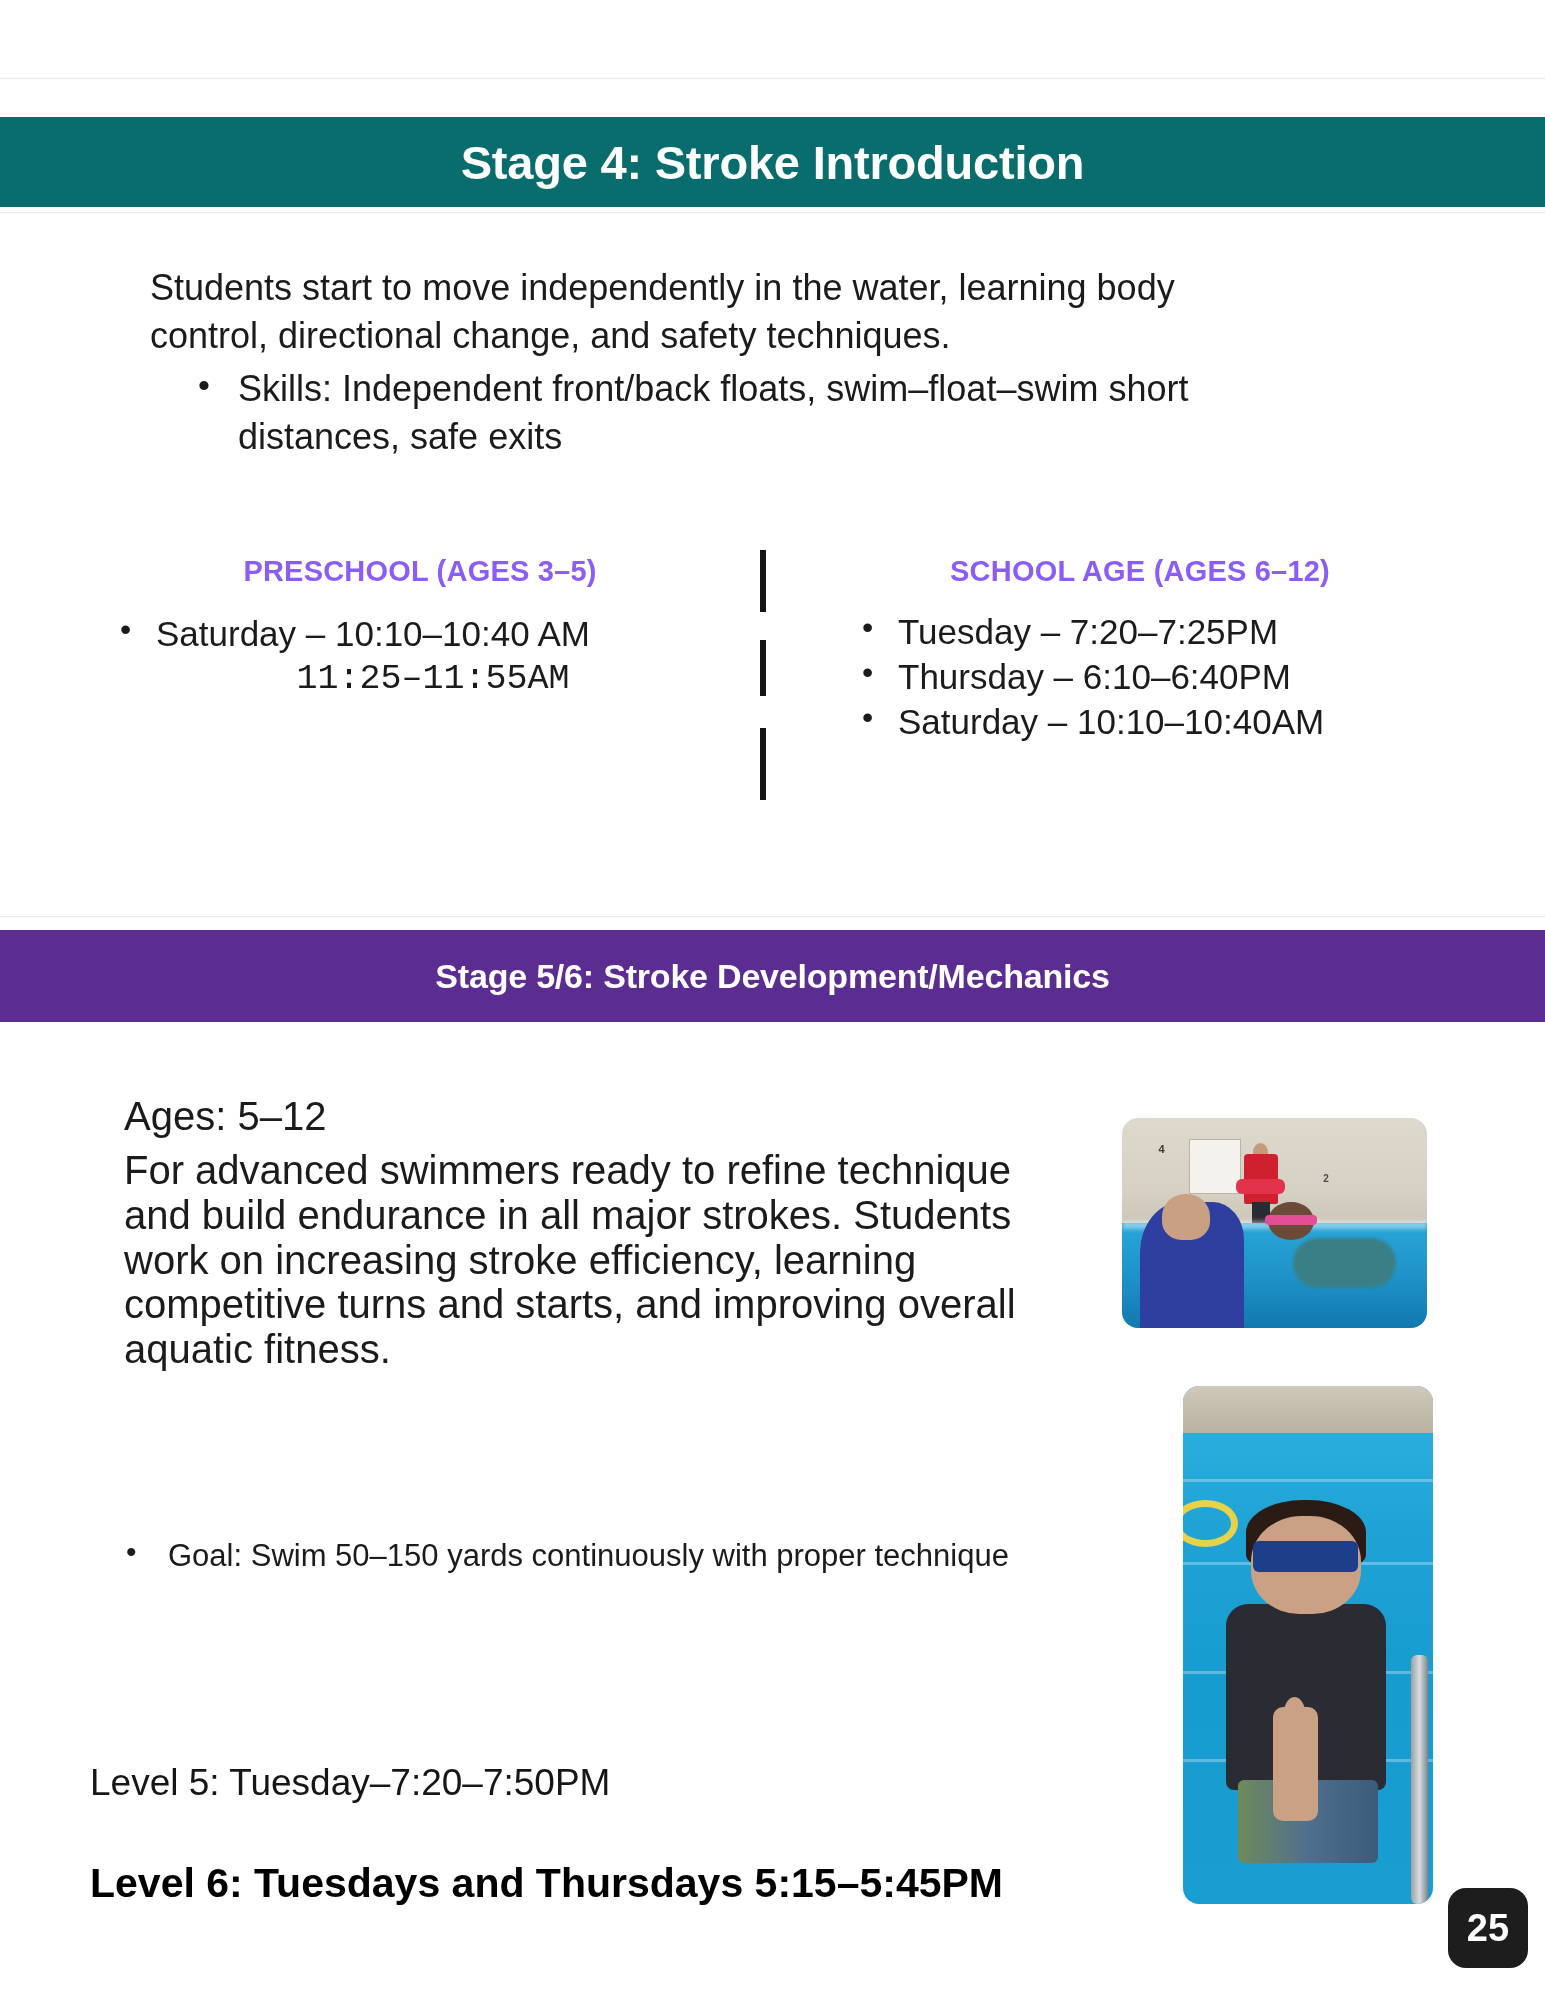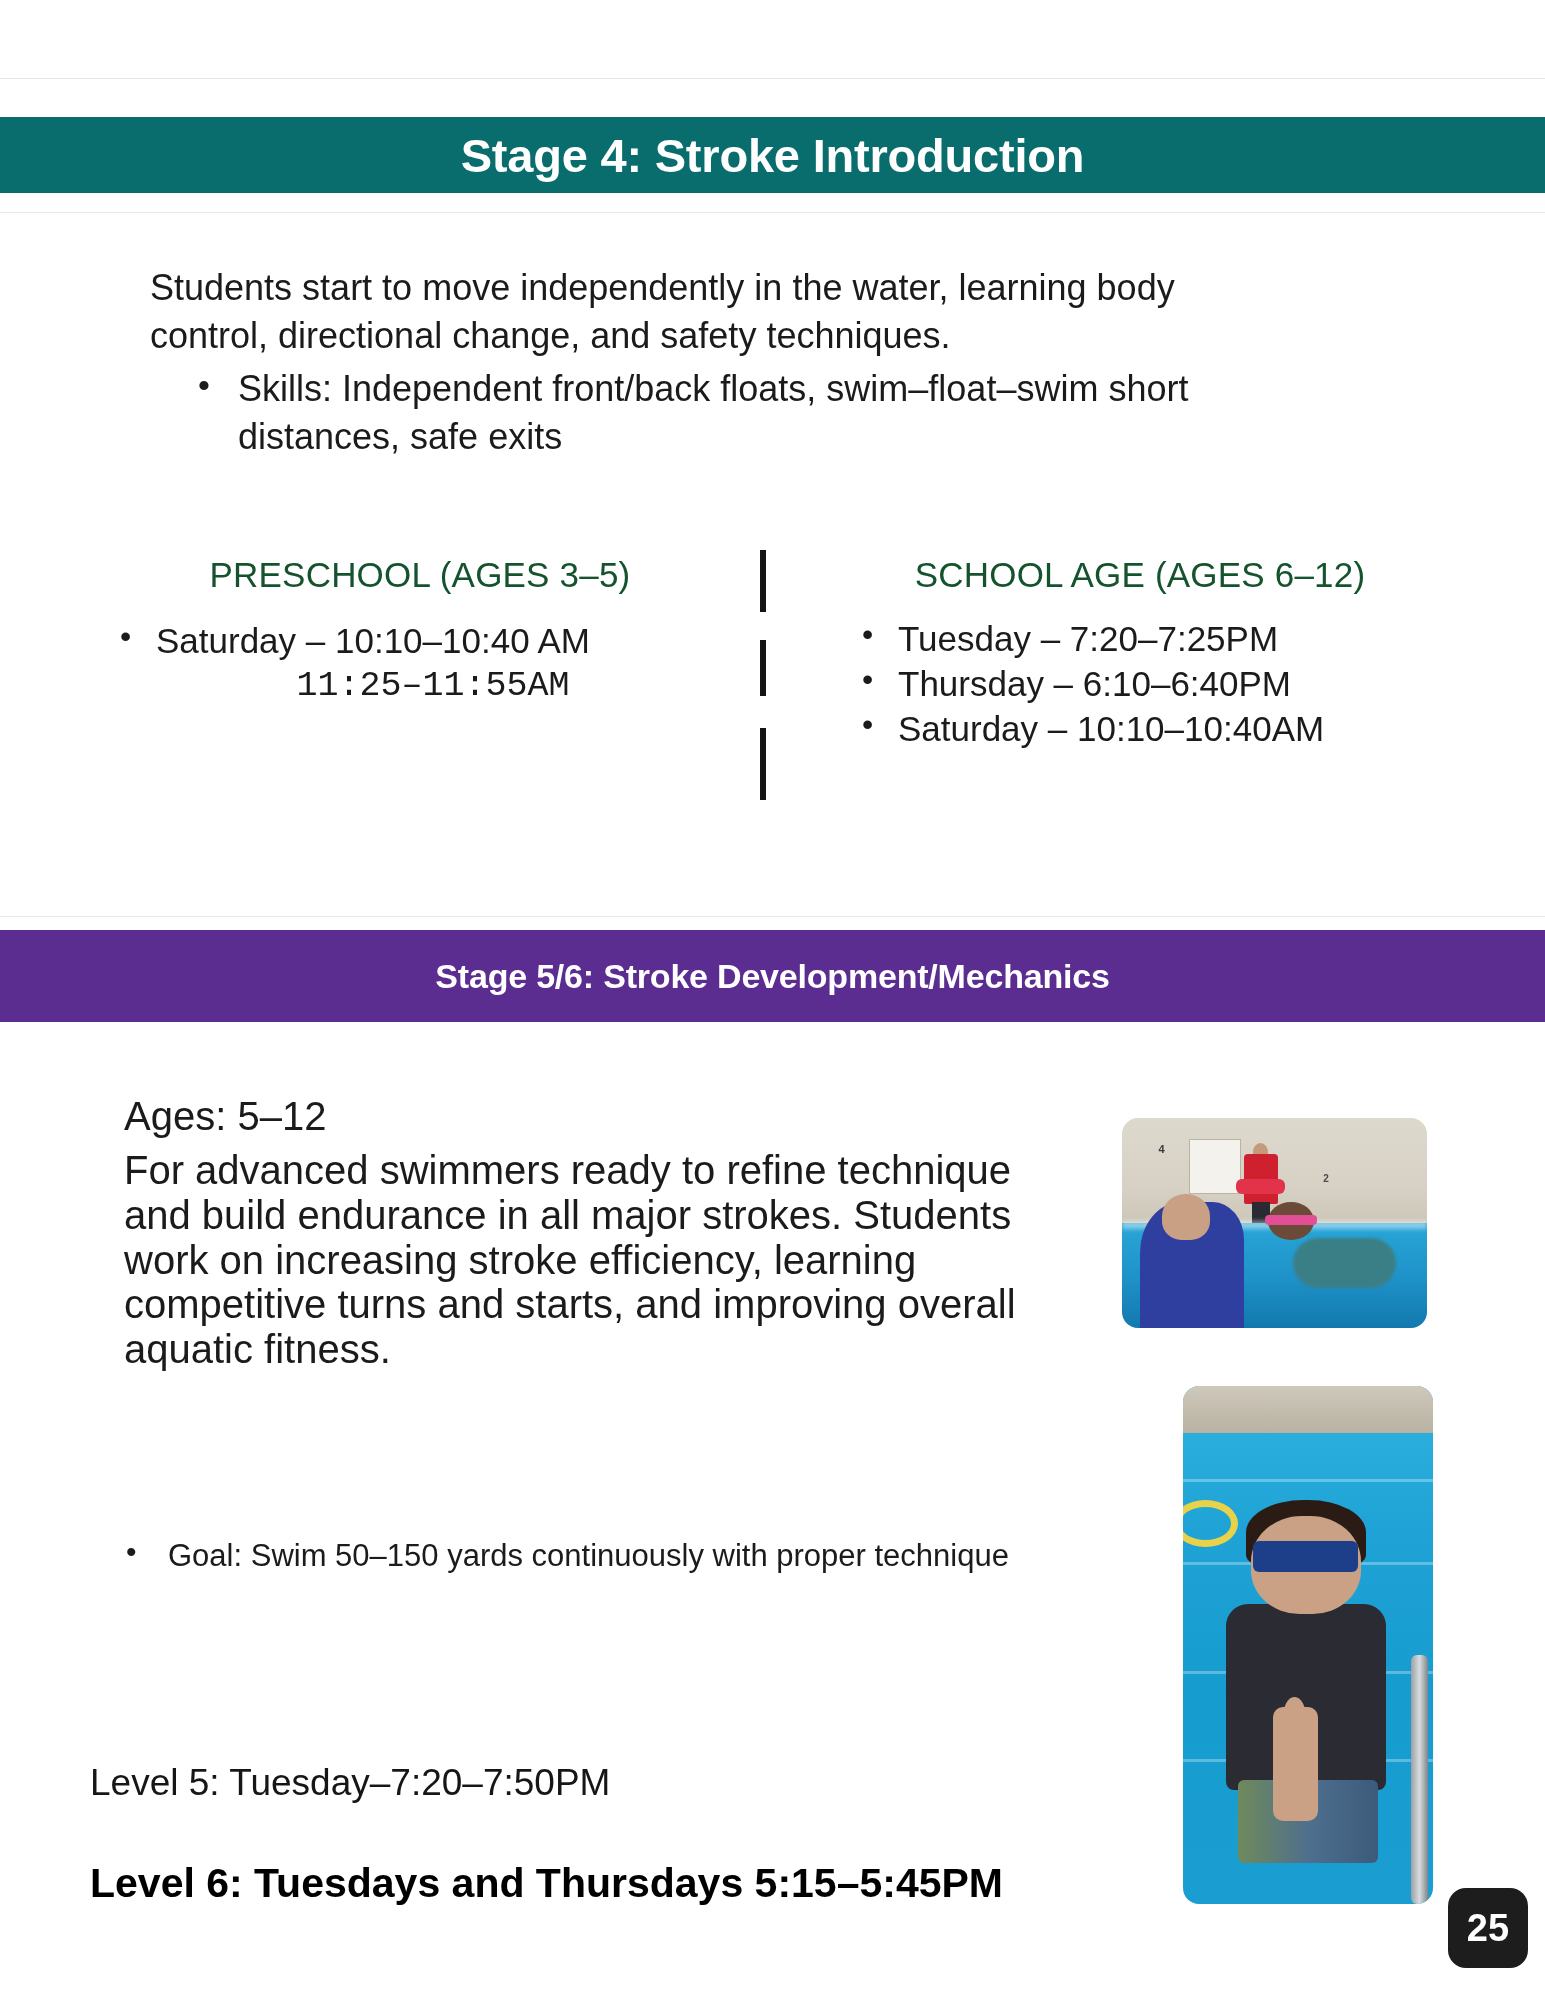--- a/index.html
+++ b/index.html
@@ -17,21 +17,21 @@
   .hairline { position:absolute; left:0; width:100%; height:1px; background:#e3e8ea; }
 
   
   .banner {
     position:absolute; left:0; width:100%;
     display:flex; align-items:center; justify-content:center;
     color:#ffffff;
     font-weight:bold;
     letter-spacing:-0.2px;
   }
-  .banner-teal   { top:117px;  height:76px;  background:#0a6d6d; font-size:47px; }
+  .banner-teal   { top:117px;  height:90px;  background:#0a6d6d; font-size:47px; }
   .banner-purple { top:930px;  height:92px;  background:#5c2d91; font-size:34px; }
 
   
   .s4-intro {
     position:absolute; left:150px; top:264px; width:1030px;
     font-size:36px; line-height:1.32;
   }
   .s4-list {
     position:absolute; left:190px; top:365px; width:1050px;
     font-size:36px; line-height:1.32;
@@ -39,21 +39,21 @@
   }
   .s4-list li { position:relative; padding-left:48px; margin-bottom:2px; }
   .s4-list li::before {
     content:"\2022"; position:absolute; left:8px; top:-2px; font-size:34px;
   }
 
   
   .cols { position:absolute; left:0; top:555px; width:100%; height:270px; }
 
   .col-head {
-    color:#14532d; font-weight:normal; font-size:35px; letter-spacing:0.2px;
+    color:#8b5cf6; font-weight:bold; font-size:29px; letter-spacing:0.2px;
   }
   .col-left  { position:absolute; left:60px;  top:0; width:690px; }
   .col-right { position:absolute; left:790px; top:0; width:700px; }
   .col-left .col-head  { text-align:center; padding-left:30px; }
   .col-right .col-head { text-align:center; }
 
   .sched { list-style:none; margin:0; padding:0; font-size:35px; line-height:1.28; }
   .sched li { position:relative; padding-left:56px; }
   .sched li::before { content:"\2022"; position:absolute; left:20px; top:-3px; font-size:32px; }
   .sched .sub { display:block; text-align:center; padding-right:40px;font-family:Liberation Mono, monospace; }

